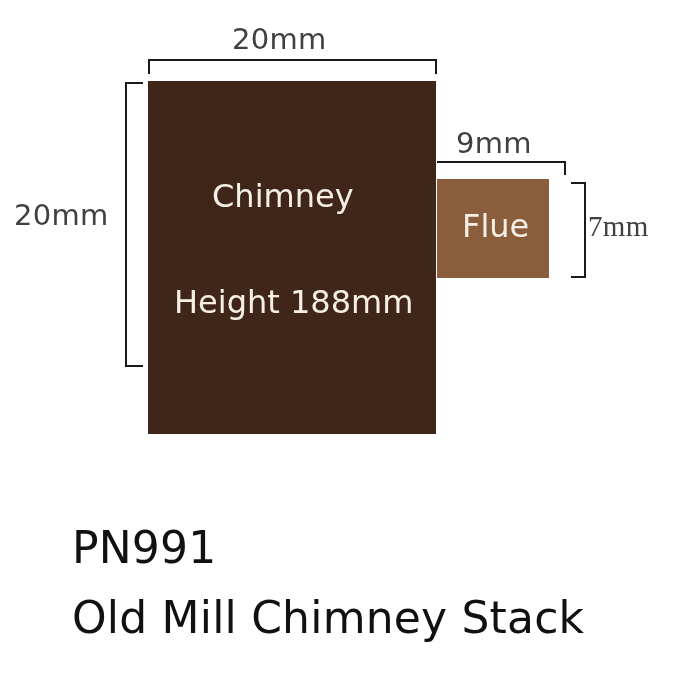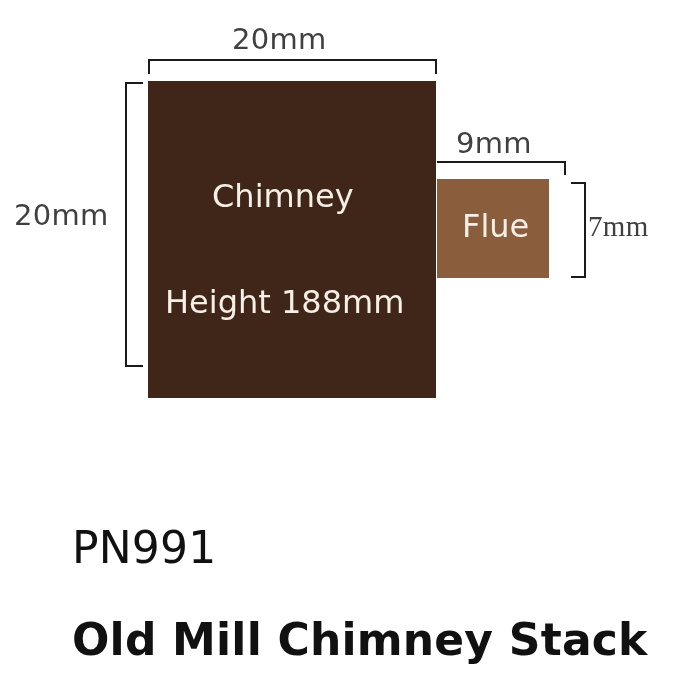--- a/index.html
+++ b/index.html
@@ -1,19 +1,19 @@
 <!DOCTYPE html>
 <html><head>
 <meta charset="utf-8">
 <style>
   html, body { margin:0; padding:0; }
   body { width:700px; height:700px; background:#ffffff; position:relative; overflow:hidden;
          font-family: "DejaVu Sans", "Liberation Sans", sans-serif; color:#111; }
   .abs { position:absolute; }
-  .chimney { left:148px; top:81px; width:288px; height:317px; background:#3f2618; }
+  .chimney { left:148px; top:81px; width:288px; height:353px; background:#3f2618; }
   .flue { left:437px; top:179px; width:112px; height:99px; background:#8a5d3d; }
   .box-label { position:absolute; color:#f5efe6; font-size:32px; white-space:nowrap; }
   .dim { font-size:29px; color:#404040; white-space:nowrap; letter-spacing:0.3px; }
   .line { position:absolute; background:#1a1a1a; }
   .title { font-size:44px; color:#111; white-space:nowrap; letter-spacing:0.2px; }
 </style>
 </head>
 <body>
 
 <div class="abs dim" style="left:232px; top:22px;">20mm</div>
@@ -25,34 +25,34 @@
 
 <div class="abs dim" style="left:14px; top:198px;">20mm</div>
 <div>
   <div class="line" style="left:125px; top:82px; width:2px; height:285px;"></div>
   <div class="line" style="left:125px; top:82px; width:18px; height:2px;"></div>
   <div class="line" style="left:125px; top:365px; width:18px; height:2px;"></div>
 </div>
 
 <div class="abs chimney">
   <div class="box-label" style="left:64px; top:96px;">Chimney</div>
-  <div class="box-label" style="left:17px; top:202px;">Height 188mm</div>
+  <div class="box-label" style="left:26px; top:202px;">Height 188mm</div>
 </div>
 
 <div class="abs dim" style="left:456px; top:126px;">9mm</div>
 <div>
   <div class="line" style="left:437px; top:161px; width:129px; height:2px;"></div>
   <div class="line" style="left:564px; top:161px; width:2px; height:14px;"></div>
 </div>
 
 <div class="abs flue">
   <div class="box-label" style="left:25px; top:28px;">Flue</div>
 </div>
 
 <div>
   <div class="line" style="left:584px; top:182px; width:2px; height:96px;"></div>
   <div class="line" style="left:571px; top:182px; width:15px; height:2px;"></div>
   <div class="line" style="left:571px; top:276px; width:15px; height:2px;"></div>
 </div>
 <div class="abs dim" style="left:588px; top:210px;font-family:Liberation Serif, serif;">7mm</div>
 
 <div class="abs title" style="left:72px; top:522px;">PN991</div>
-<div class="abs title" style="left:72px; top:614px;font-weight:bold;">Old Mill Chimney Stack</div>
+<div class="abs title" style="left:72px; top:592px;">Old Mill Chimney Stack</div>
 
 </body></html>

